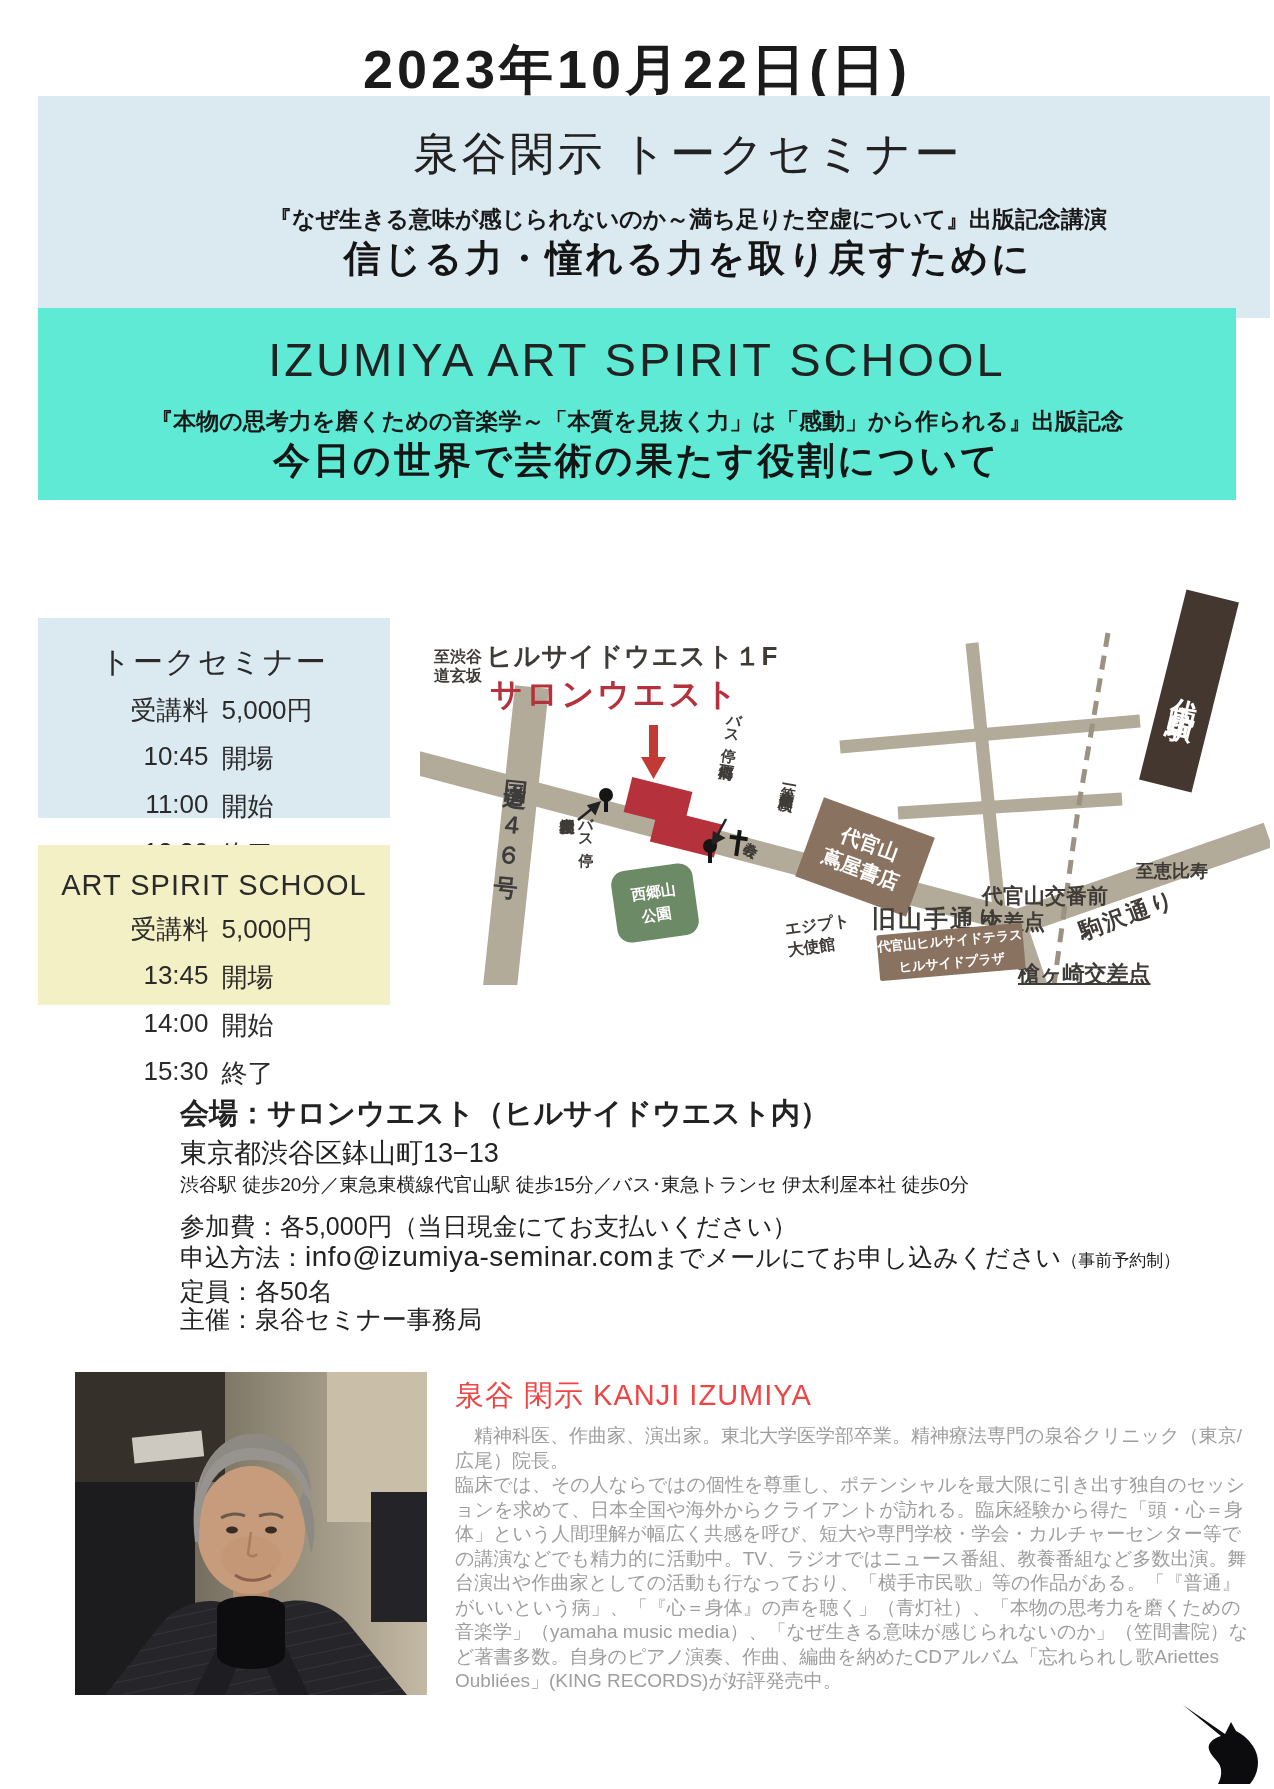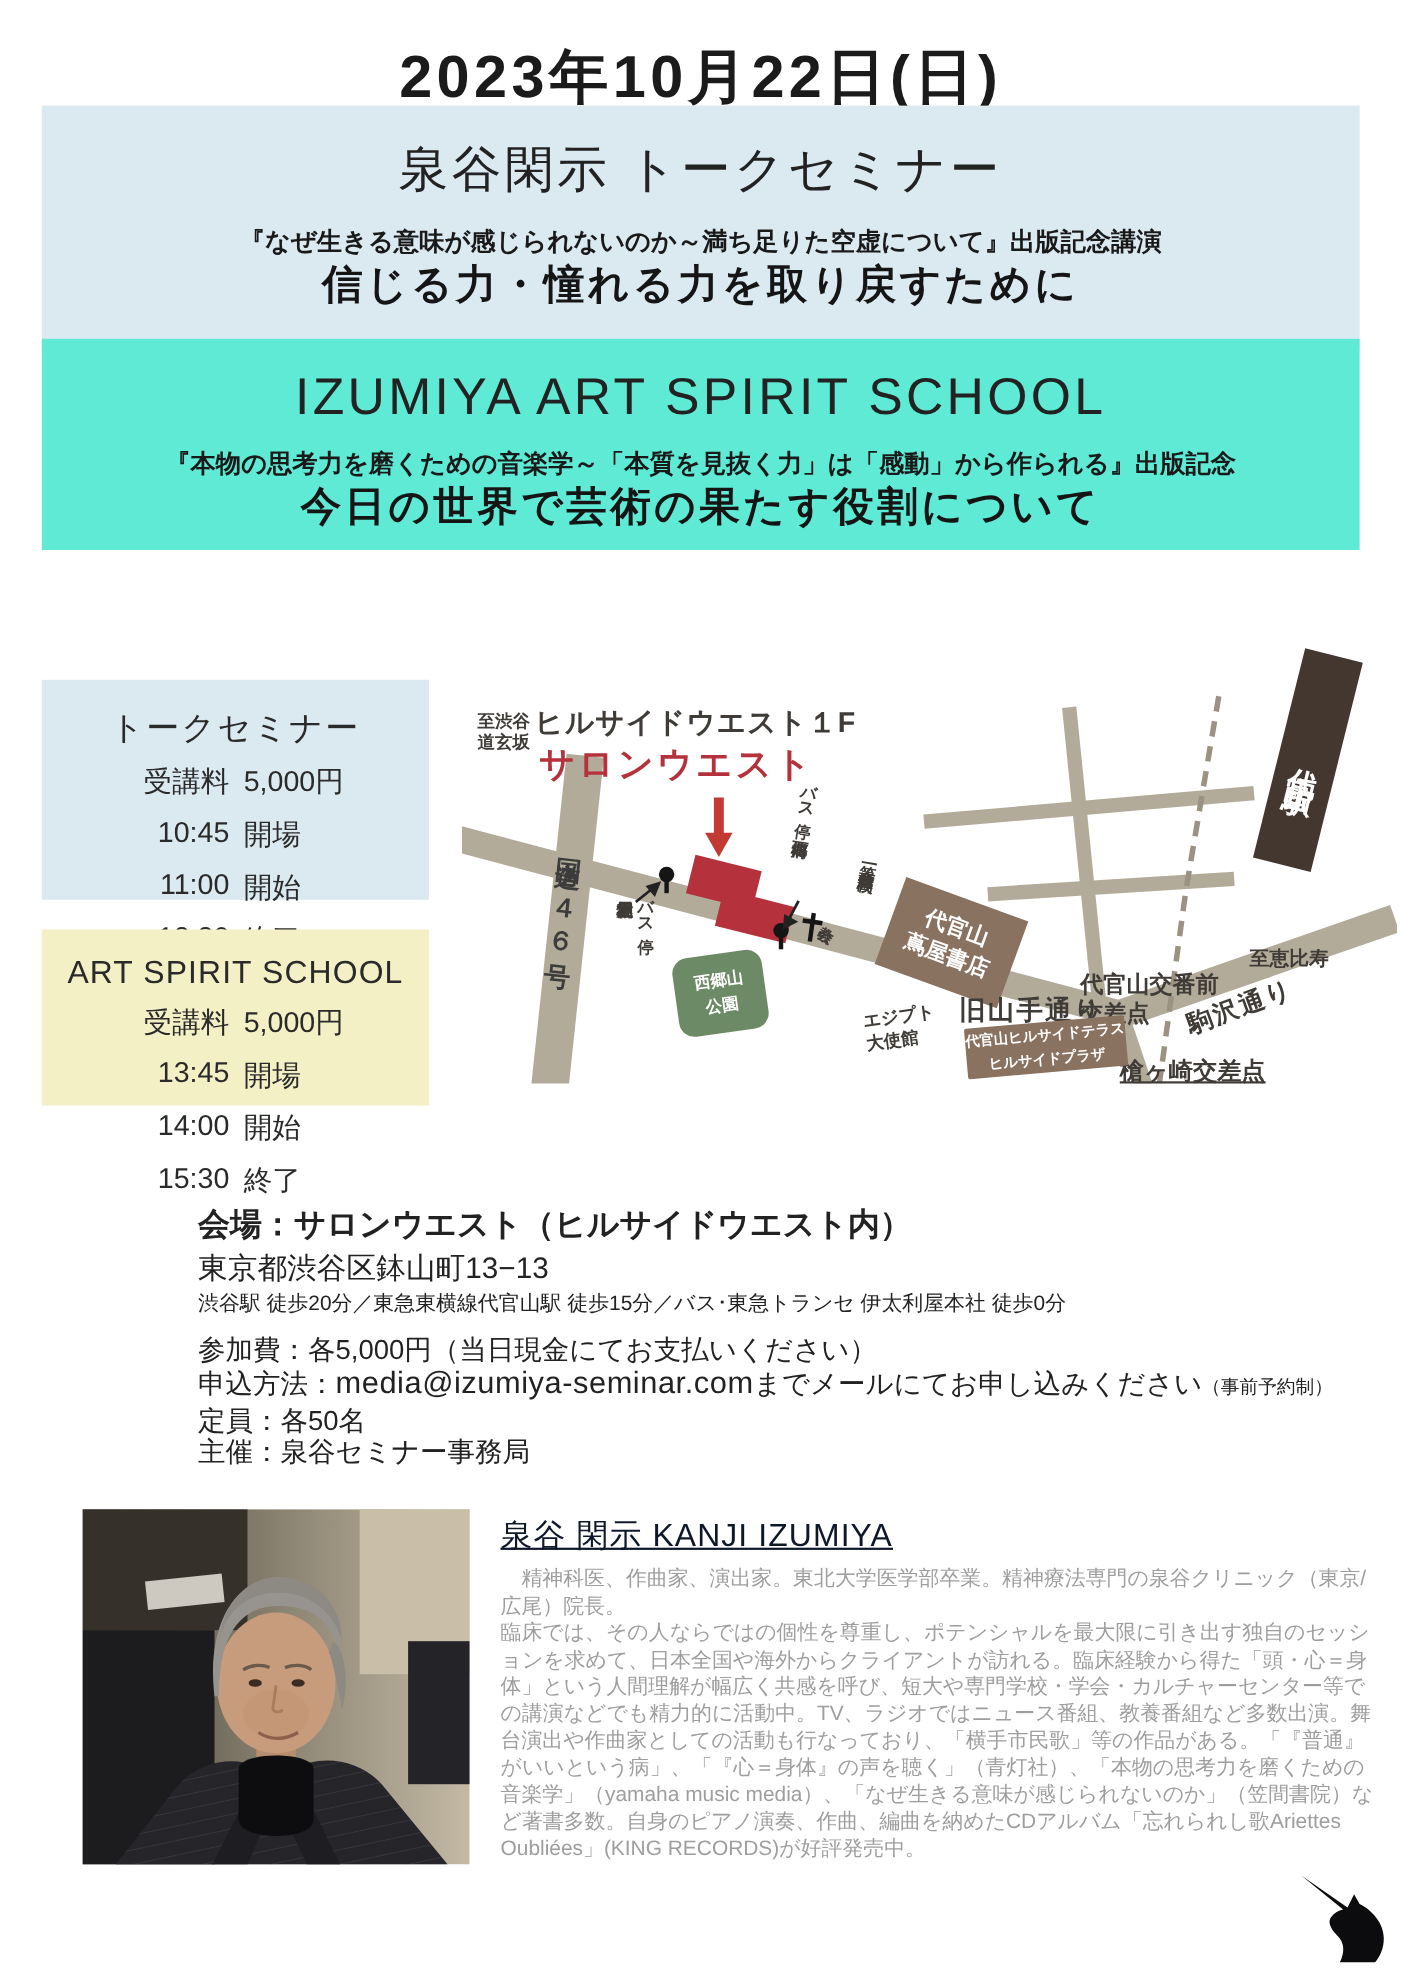--- a/index.html
+++ b/index.html
@@ -5,21 +5,21 @@
   html,body{margin:0;padding:0;background:#fff;}
   .page{position:relative;width:1274px;height:1789px;background:#ffffff;overflow:hidden;
         font-family:"Liberation Sans",sans-serif;color:#1f1f1f;}
   .abs{position:absolute;}
   .gothic{font-family:"Liberation Sans",sans-serif;}
   .serif{font-family:"Liberation Serif",serif;}
 
   .date-title{left:0;top:34px;width:1274px;text-align:center;font-size:54px;font-weight:600;letter-spacing:4px;color:#1b1b1b;}
 
   .banner{left:38px;width:1198px;}
-  .banner.blue{top:96px;height:222px;background:#dbe9f1;}
+  .banner.blue{top:96px;height:222px;background:#dbe9f1;padding-left:34px;}
   .banner.yellow{top:308px;height:192px;background:#5eead4;}
   .banner-title{width:100%;text-align:center;font-size:45px;font-weight:500;letter-spacing:3px;color:#222;}
   .banner-sub{width:100%;text-align:center;font-size:23px;font-weight:600;color:#191919;}
   .banner-headline{width:100%;text-align:center;font-size:37px;font-weight:700;letter-spacing:3px;color:#151515;}
 
   .sched{left:38px;width:352px;text-align:center;}
   .sched.blue{top:618px;height:200px;background:#dbe9f1;}
   .sched.yellow{top:845px;height:160px;background:#f3f0c5;}
   .sched-title{font-size:30px;font-weight:500;letter-spacing:2px;color:#2a2a2a;margin-top:24px;}
   .sched.yellow .sched-title{font-size:29px;letter-spacing:1px;}
@@ -67,21 +67,21 @@
   .access{left:180px;top:1172px;font-size:19px;font-weight:500;color:#222;}
   .fee{left:180px;top:1210px;font-size:25px;font-weight:500;color:#222;}
   .apply{left:180px;top:1241px;font-size:25px;font-weight:500;color:#222;}
   .apply .email{font-size:28px;font-weight:400;letter-spacing:0.5px;}
   .apply .note{font-size:17px;}
   .capacity{left:180px;top:1275px;font-size:25px;font-weight:500;color:#222;}
   .organizer{left:180px;top:1303px;font-size:25px;font-weight:500;color:#222;}
 
   
   .photo{left:75px;top:1372px;width:352px;height:323px;}
-  .prof-name{left:455px;top:1376px;font-size:29px;font-weight:500;color:#0f172a;letter-spacing:1px;text-decoration:underline;}
+  .prof-name{left:455px;top:1376px;font-size:29px;font-weight:500;color:#ef4444;letter-spacing:1px;}
   .bio{left:455px;top:1424px;width:795px;font-size:19px;line-height:24.5px;color:#9e9e9e;}
   .bio p{margin:0;}
   .unicorn{left:1180px;top:1700px;}
 </style>
 </head>
 <body>
 
 <div class="page">
 
   <div class="abs date-title">2023年10月22日(日)</div>
@@ -191,21 +191,21 @@
 ヒルサイドプラザ</div>
     <div class="mlabel lbl-egypt">エジプト
 大使館</div>
   </div>
 
   <div class="abs venue1">会場：サロンウエスト（ヒルサイドウエスト内）</div>
   <div class="abs venue2">東京都渋谷区鉢山町13−13</div>
   <div class="abs access">渋谷駅 徒歩20分／東急東横線代官山駅 徒歩15分／バス･東急トランセ 伊太利屋本社 徒歩0分</div>
   <div class="abs fee">参加費：各5,000円（当日現金にてお支払いください）</div>
   <div class="abs apply">
-    <span>申込方法：</span><span class="email">media@izumiya-seminar.com</span><span>までメールにてお申し込みください</span><span class="note">（事前予約制）</span>
+    <span>申込方法：</span><span class="email">info@izumiya-seminar.com</span><span>までメールにてお申し込みください</span><span class="note">（事前予約制）</span>
   </div>
   <div class="abs capacity">定員：各50名</div>
   <div class="abs organizer">主催：泉谷セミナー事務局</div>
 
   <svg class="abs photo" viewBox="0 0 352 323">
     <defs>
       <linearGradient id="phbg" x1="0" y1="0" x2="1" y2="0">
         <stop offset="0" stop-color="#4a4238"></stop>
           <stop offset="0.55" stop-color="#8f8775"></stop>
           <stop offset="1" stop-color="#c3b9a4"></stop>

